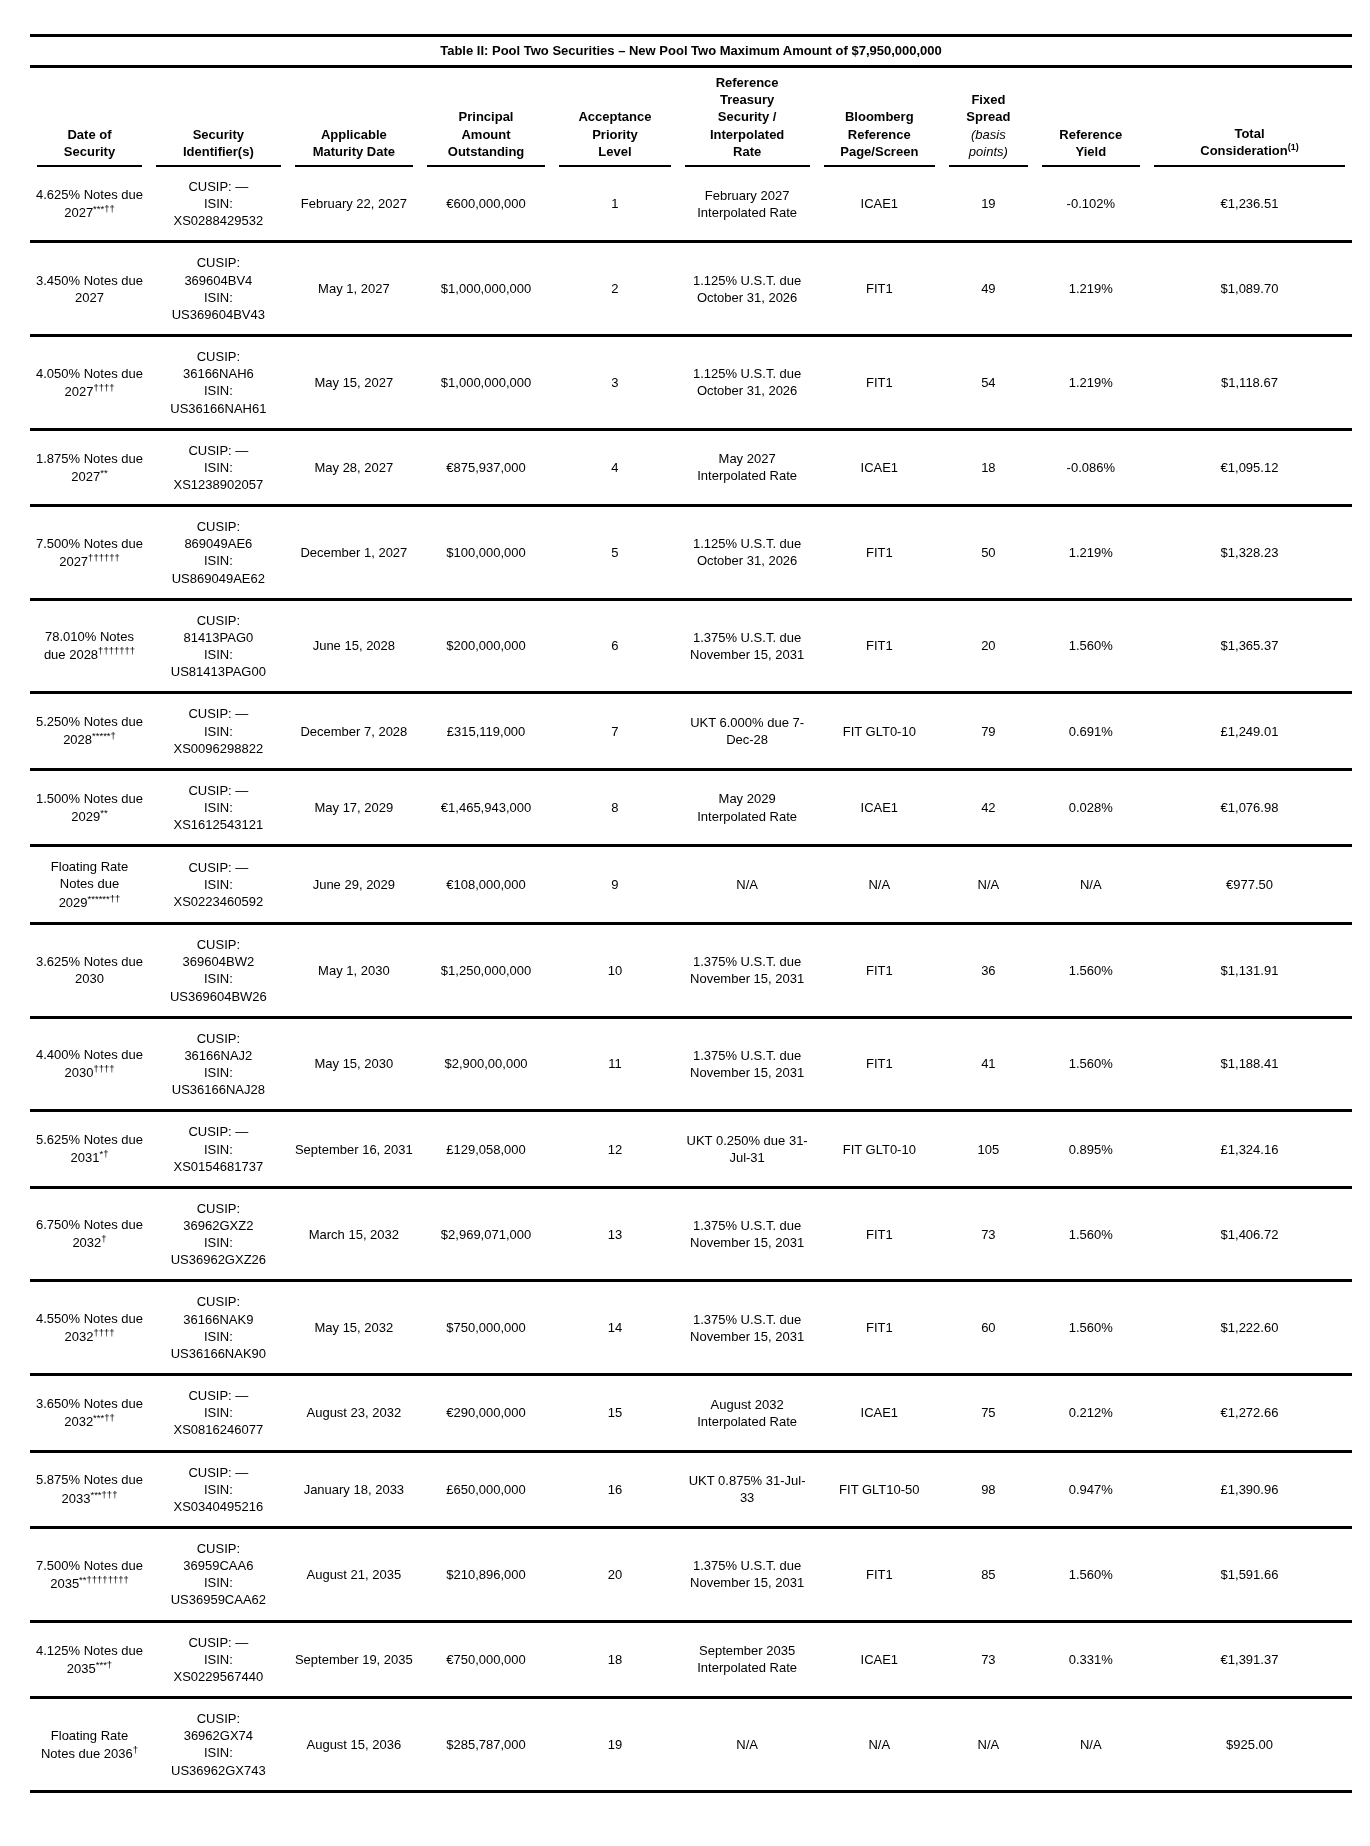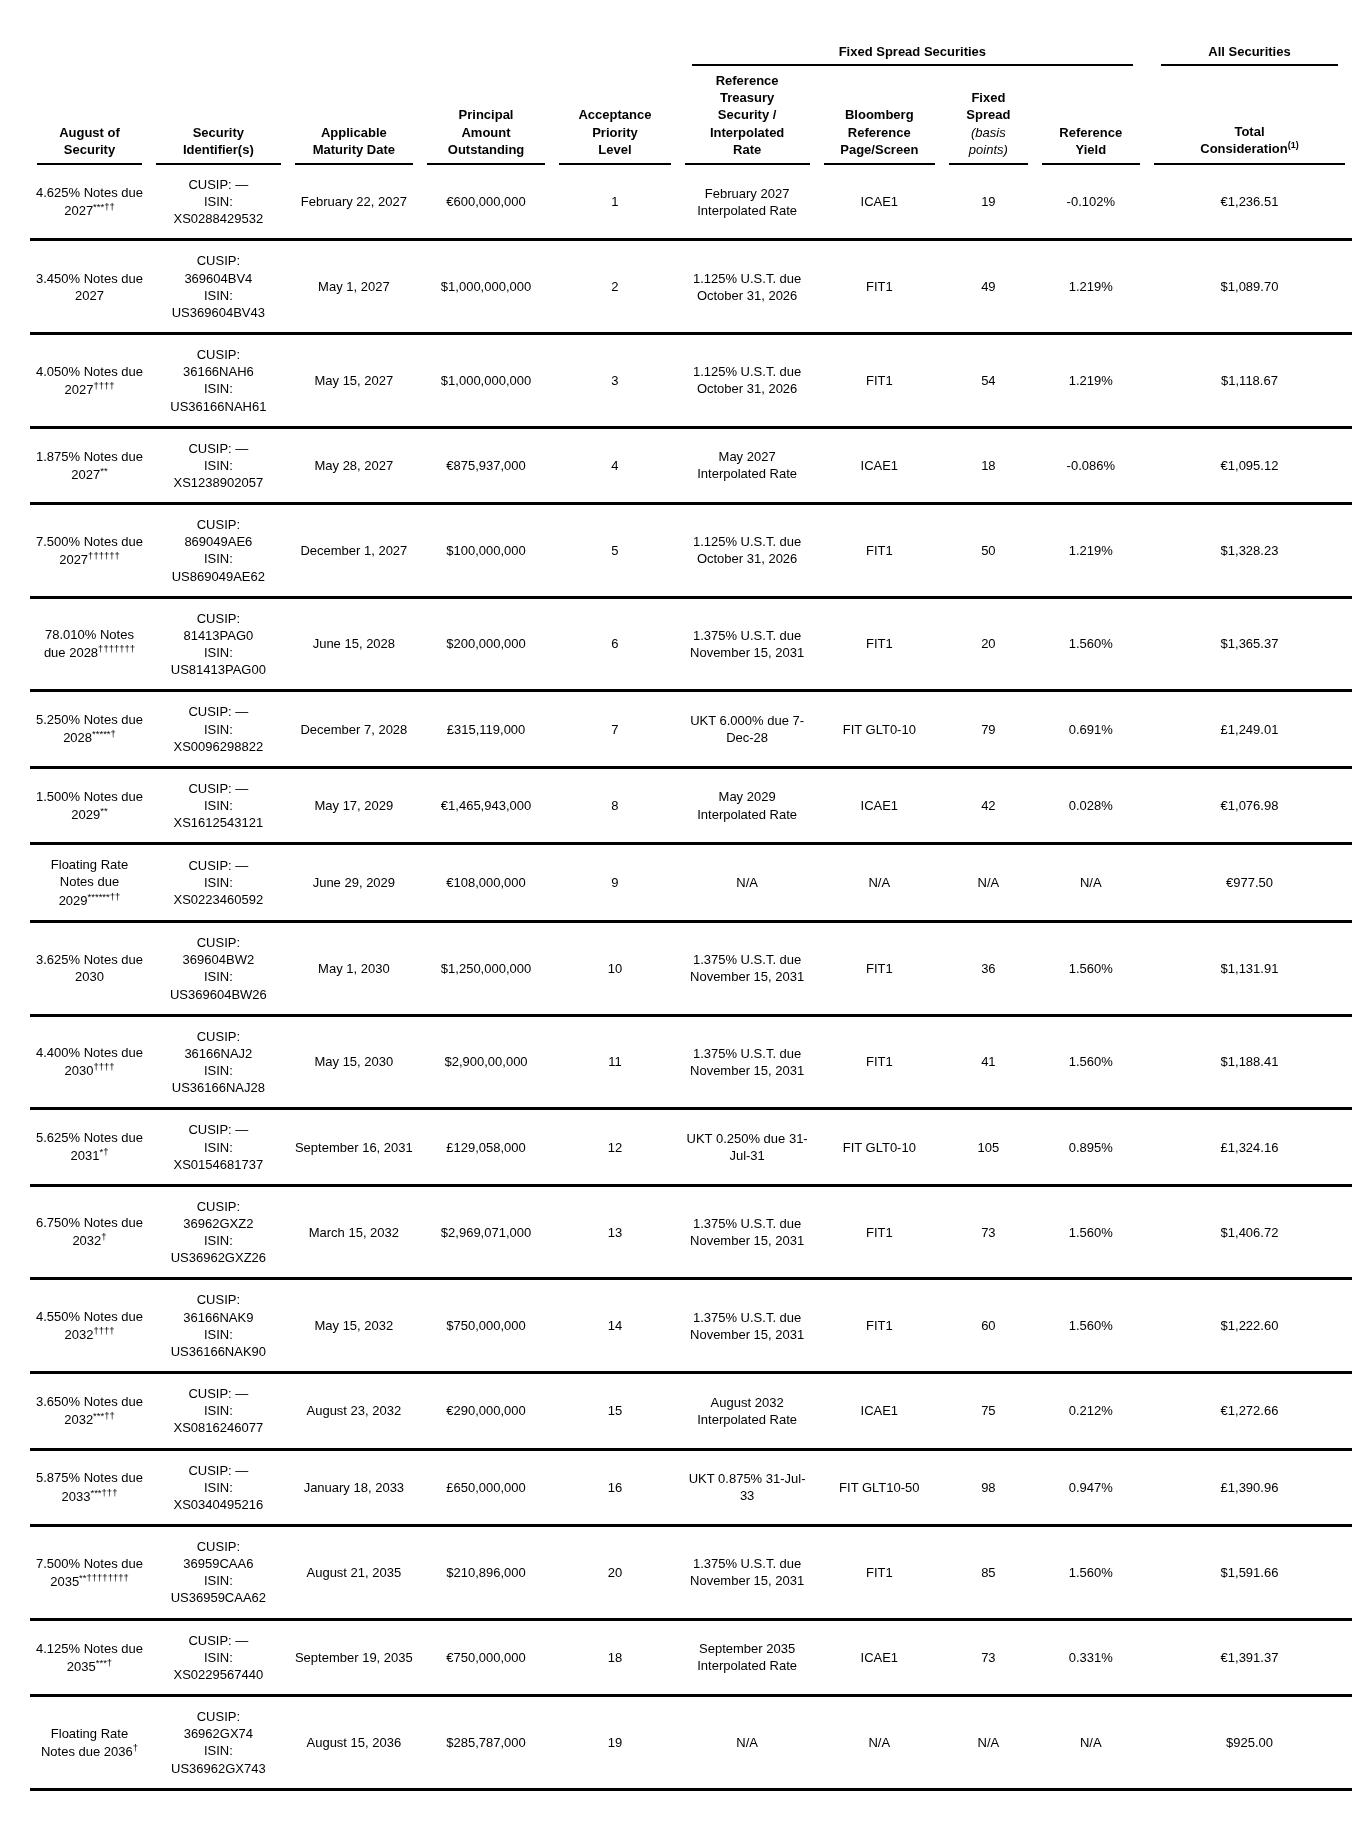--- a/index.html
+++ b/index.html
@@ -63,32 +63,26 @@
       <col style="width:10%">
       <col style="width:10%">
       <col style="width:9.5%">
       <col style="width:10.5%">
       <col style="width:9.5%">
       <col style="width:7%">
       <col style="width:8.5%">
       <col style="width:15.5%">
     </colgroup>
     <thead>
-      <tr class="group-row">
-        <td colspan="5"></td>
-        <td colspan="4">
-          <div class="grp-line">Fixed Spread Securities</div>
-        </td>
-        <td>
-          <div class="grp-line">All Securities</div>
-        </td>
+      <tr class="title-row">
+        <td colspan="10">Table II: Pool Two Securities – New Pool Two Maximum Amount of $7,950,000,000</td>
       </tr>
       <tr class="header-row">
         <th>
-            <div class="colhdr"><span>August of
+            <div class="colhdr"><span>Date of
 Security</span></div>
           </th>
         <th>
             <div class="colhdr"><span>Security
 Identifier(s)</span></div>
           </th>
         <th>
             <div class="colhdr"><span>Applicable
 Maturity Date</span></div>
           </th>

